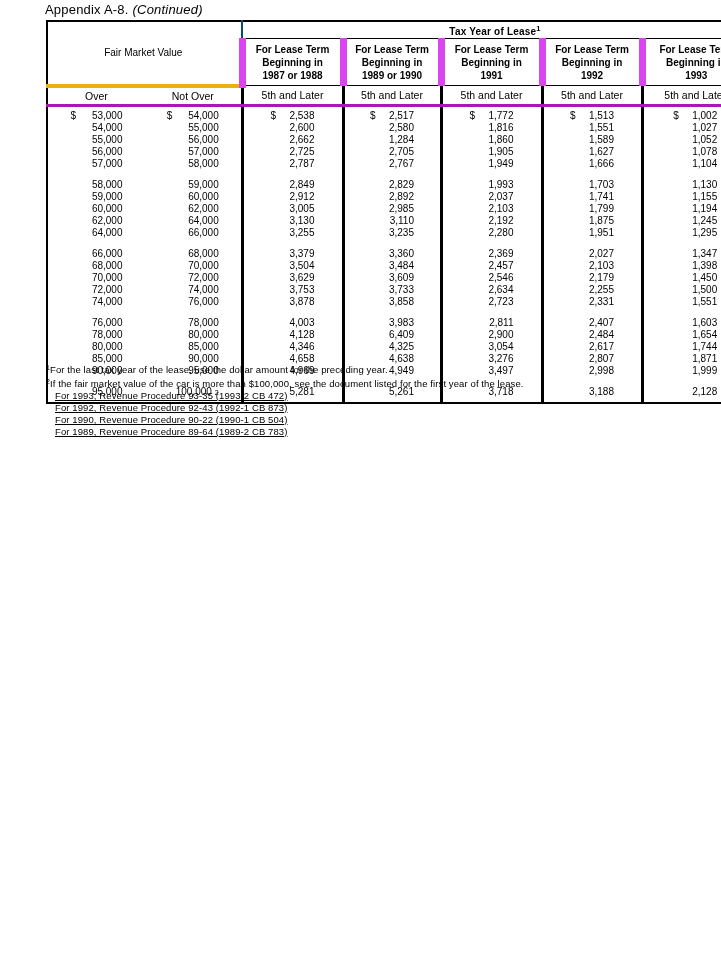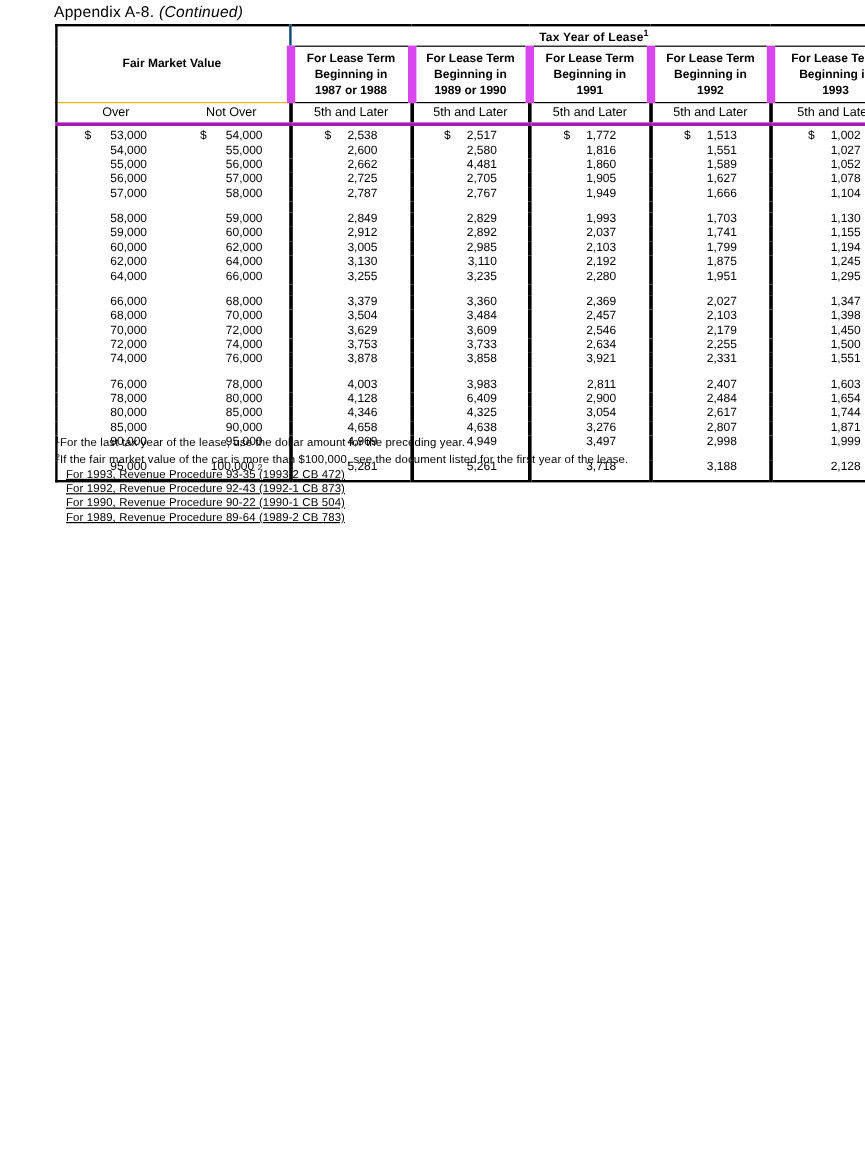--- a/index.html
+++ b/index.html
@@ -49,22 +49,22 @@
   th.taxyear {
     height: 16px;
     font-size: 11px;
     font-weight: bold;
     border-left: 2px solid #0c4a6e;
     border-bottom: 1px solid #000;
     letter-spacing: 0.2px;
   }
   th.fmv {
     font-size: 11px;
-    font-weight: bold;
-    border-bottom: 1px solid #eab308;
+    font-weight: normal;
+    border-bottom: 4px solid #eab308;
   }
   th.lease-head {
     height: 46px;
     font-size: 10.5px;
     font-weight: bold;
     line-height: 13px;
     border-left: 7px solid #d946ef;
     border-bottom: 1px solid #000;
   }
   tr.subhead th {
@@ -191,21 +191,21 @@
           <td class="bl"><span class="num w-lease">2,600</span></td>
           <td class="bl"><span class="num w-lease">2,580</span></td>
           <td class="bl"><span class="num w-lease">1,816</span></td>
           <td class="bl"><span class="num w-lease">1,551</span></td>
           <td class="bl"><span class="num w-lease">1,027</span></td>
         </tr>
         <tr class="data-row">
           <td><span class="num w-fmv">55,000</span></td>
           <td><span class="num w-fmv">56,000</span></td>
           <td class="bl"><span class="num w-lease">2,662</span></td>
-          <td class="bl"><span class="num w-lease">4,481</span></td>
+          <td class="bl"><span class="num w-lease">1,284</span></td>
           <td class="bl"><span class="num w-lease">1,860</span></td>
           <td class="bl"><span class="num w-lease">1,589</span></td>
           <td class="bl"><span class="num w-lease">1,052</span></td>
         </tr>
         <tr class="data-row">
           <td><span class="num w-fmv">56,000</span></td>
           <td><span class="num w-fmv">57,000</span></td>
           <td class="bl"><span class="num w-lease">2,725</span></td>
           <td class="bl"><span class="num w-lease">2,705</span></td>
           <td class="bl"><span class="num w-lease">1,905</span></td>
@@ -318,21 +318,21 @@
           <td class="bl"><span class="num w-lease">3,733</span></td>
           <td class="bl"><span class="num w-lease">2,634</span></td>
           <td class="bl"><span class="num w-lease">2,255</span></td>
           <td class="bl"><span class="num w-lease">1,500</span></td>
         </tr>
         <tr class="data-row">
           <td><span class="num w-fmv">74,000</span></td>
           <td><span class="num w-fmv">76,000</span></td>
           <td class="bl"><span class="num w-lease">3,878</span></td>
           <td class="bl"><span class="num w-lease">3,858</span></td>
-          <td class="bl"><span class="num w-lease">3,921</span></td>
+          <td class="bl"><span class="num w-lease">2,723</span></td>
           <td class="bl"><span class="num w-lease">2,331</span></td>
           <td class="bl"><span class="num w-lease">1,551</span></td>
         </tr>
         <tr class="gap-row">
           <td></td>
           <td></td>
           <td class="bl"></td>
           <td class="bl"></td>
           <td class="bl"></td>
           <td class="bl"></td>

